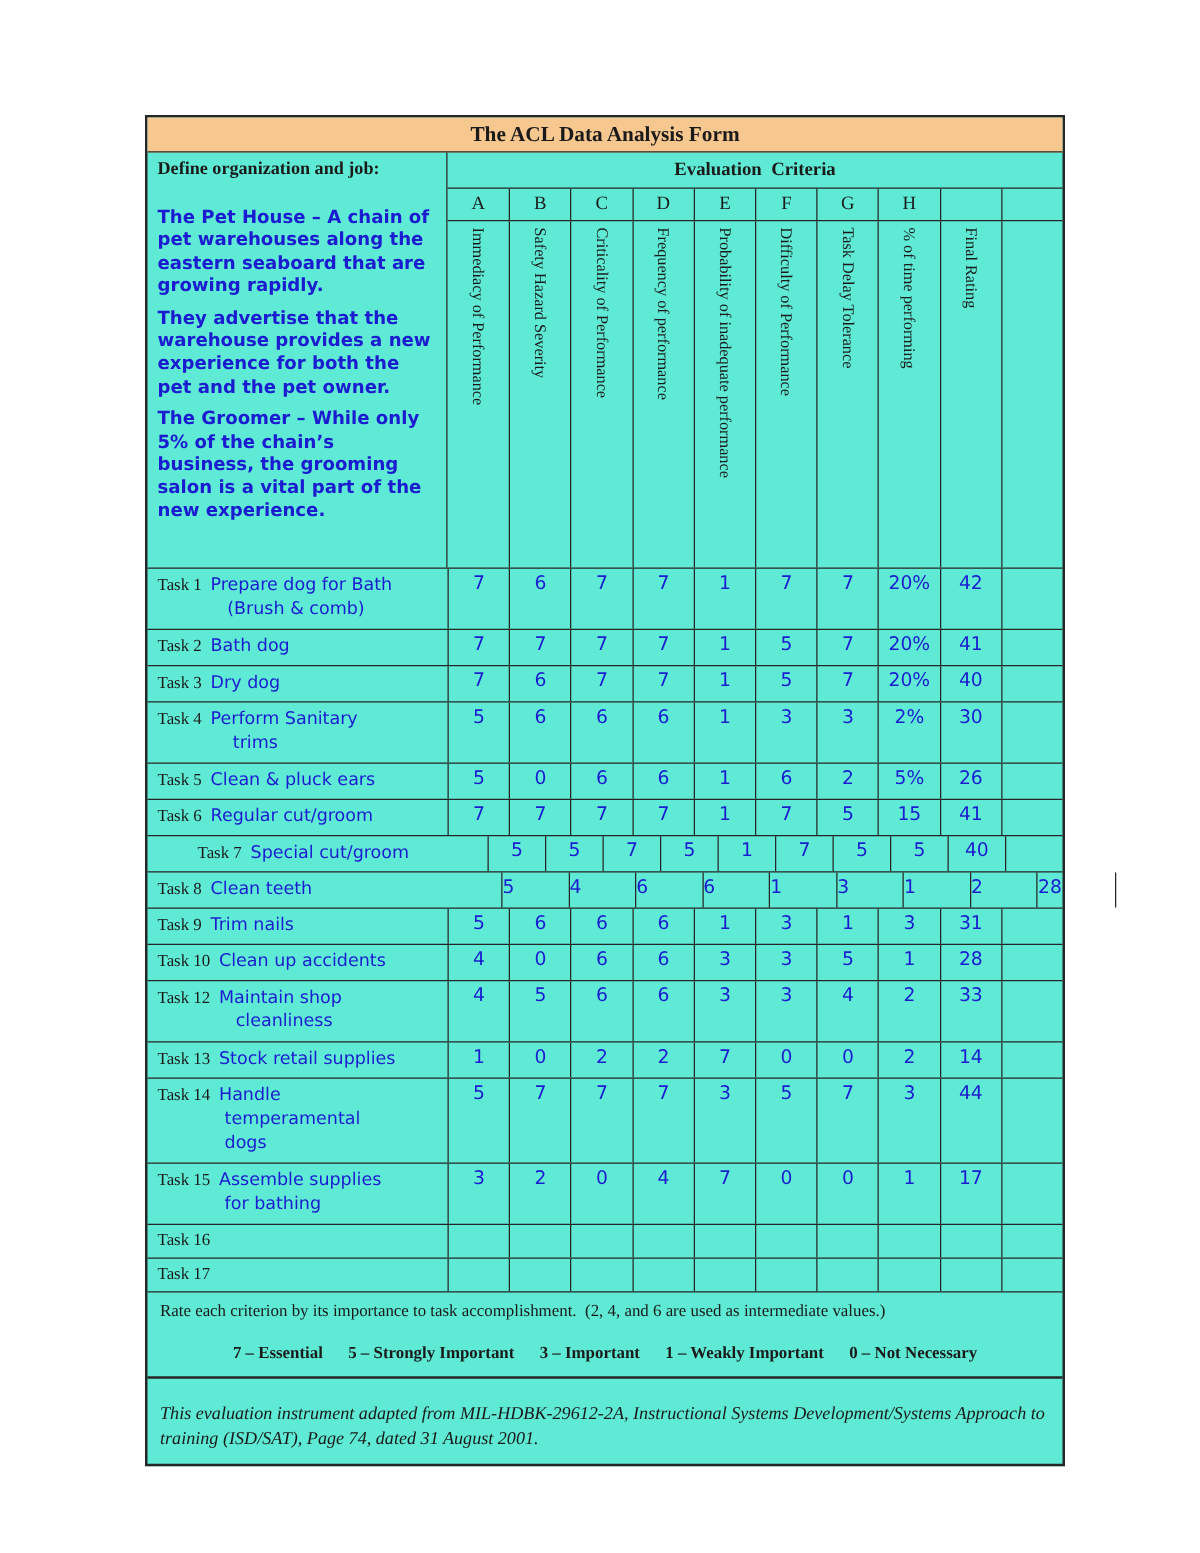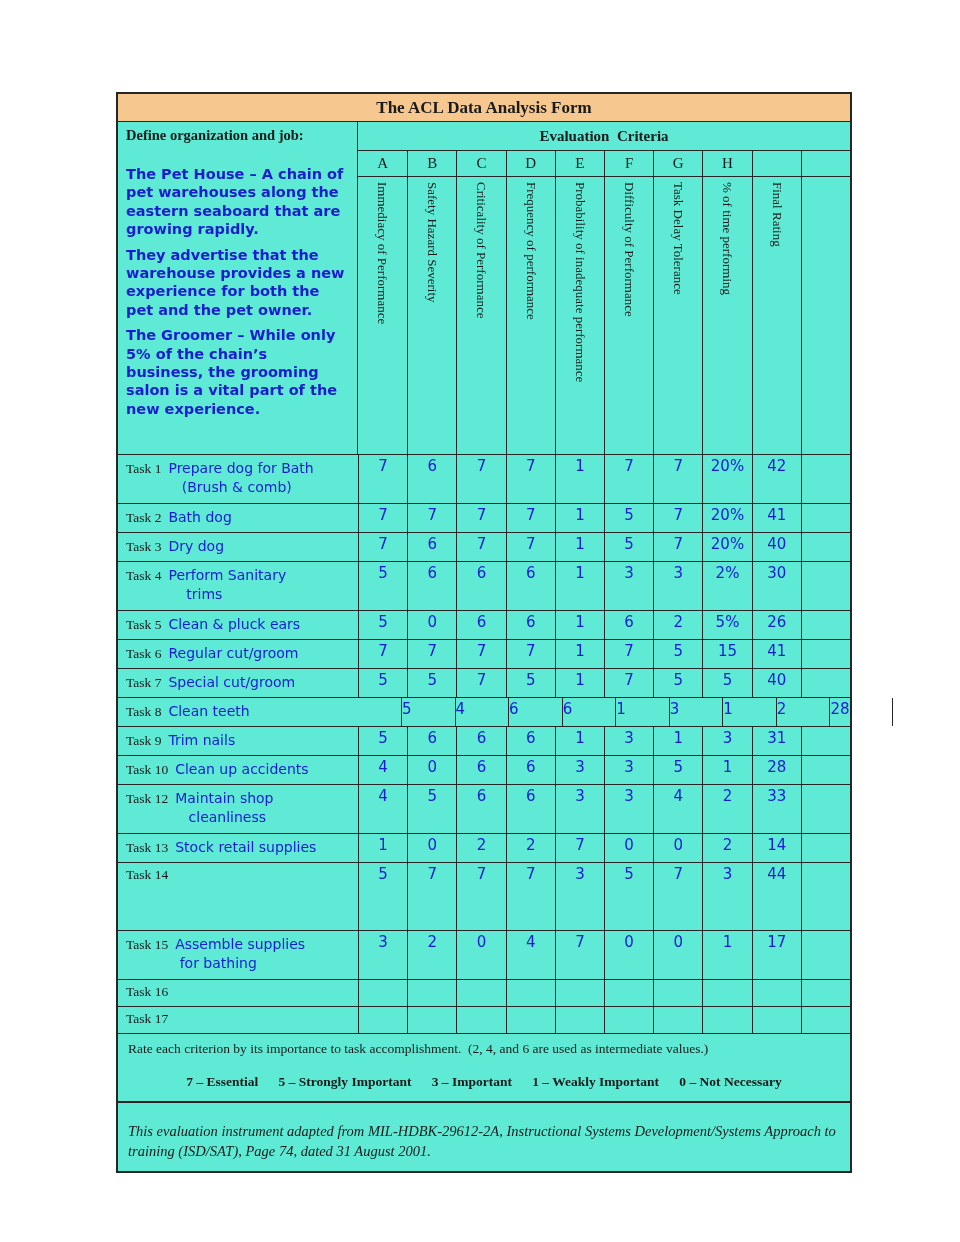--- a/index.html
+++ b/index.html
@@ -228,21 +228,21 @@
         <div class="value-cell">7</div>
         <div class="value-cell">7</div>
         <div class="value-cell">1</div>
         <div class="value-cell">7</div>
         <div class="value-cell">5</div>
         <div class="value-cell">15</div>
         <div class="value-cell">41</div>
         <div class="value-cell"></div>
       </div>
 
-  <div class="task-row" style="min-height: 29px;">
+  <div class="task-row" style="min-height: 29px; padding-left: 32px;">
     <div class="task-cell">
       <span class="task-label">Task 7</span>
       <span class="task-desc">Special cut/groom</span>
     </div>
   <div class="value-cell">5</div>
         <div class="value-cell">5</div>
         <div class="value-cell">7</div>
         <div class="value-cell">5</div>
         <div class="value-cell">1</div>
         <div class="value-cell">7</div>
@@ -334,20 +334,23 @@
         <div class="value-cell">0</div>
         <div class="value-cell">0</div>
         <div class="value-cell">2</div>
         <div class="value-cell">14</div>
         <div class="value-cell"></div>
       </div>
 
   <div class="task-row" style="min-height: 68px;">
     <div class="task-cell">
       <span class="task-label">Task 14</span>
+      <span class="task-desc">Handle
+ temperamental
+ dogs</span>
     </div>
   <div class="value-cell">5</div>
         <div class="value-cell">7</div>
         <div class="value-cell">7</div>
         <div class="value-cell">7</div>
         <div class="value-cell">3</div>
         <div class="value-cell">5</div>
         <div class="value-cell">7</div>
         <div class="value-cell">3</div>
         <div class="value-cell">44</div>

